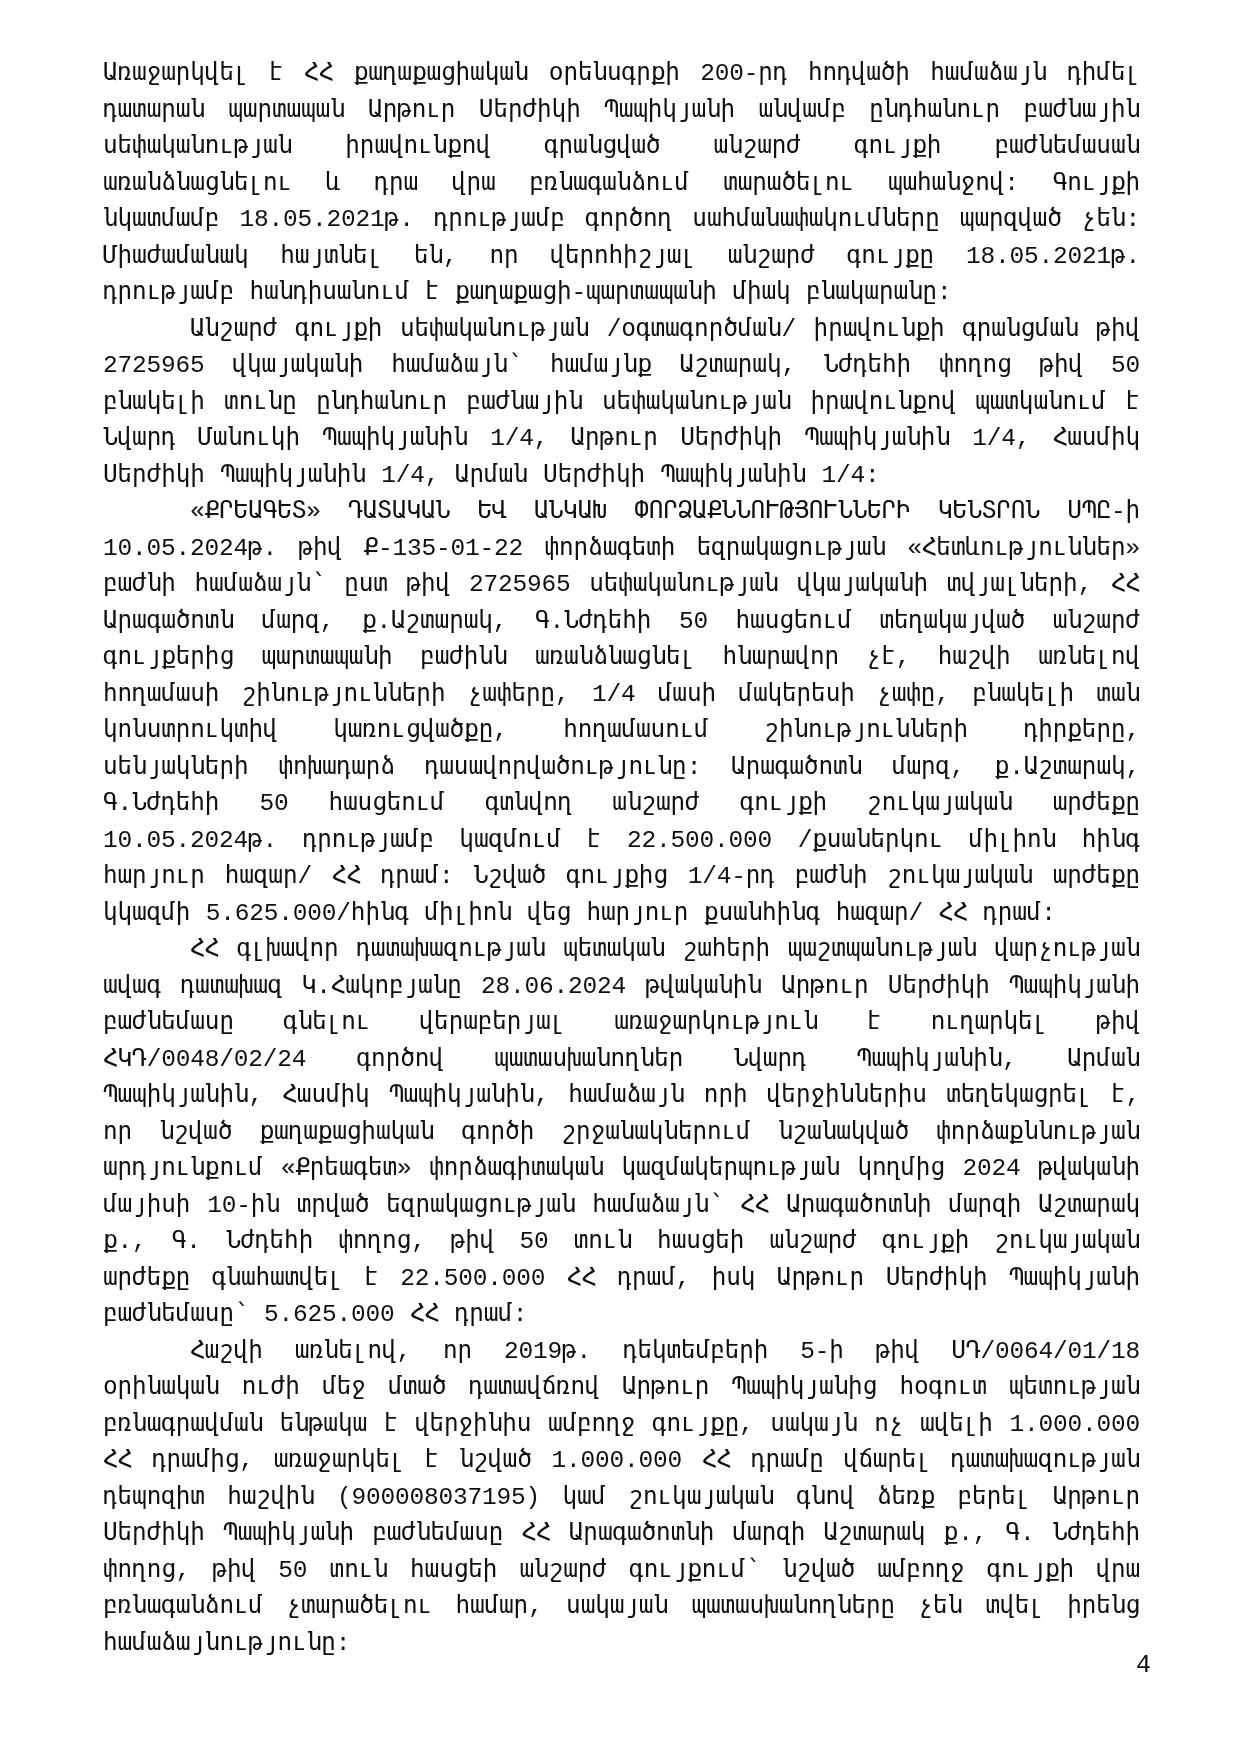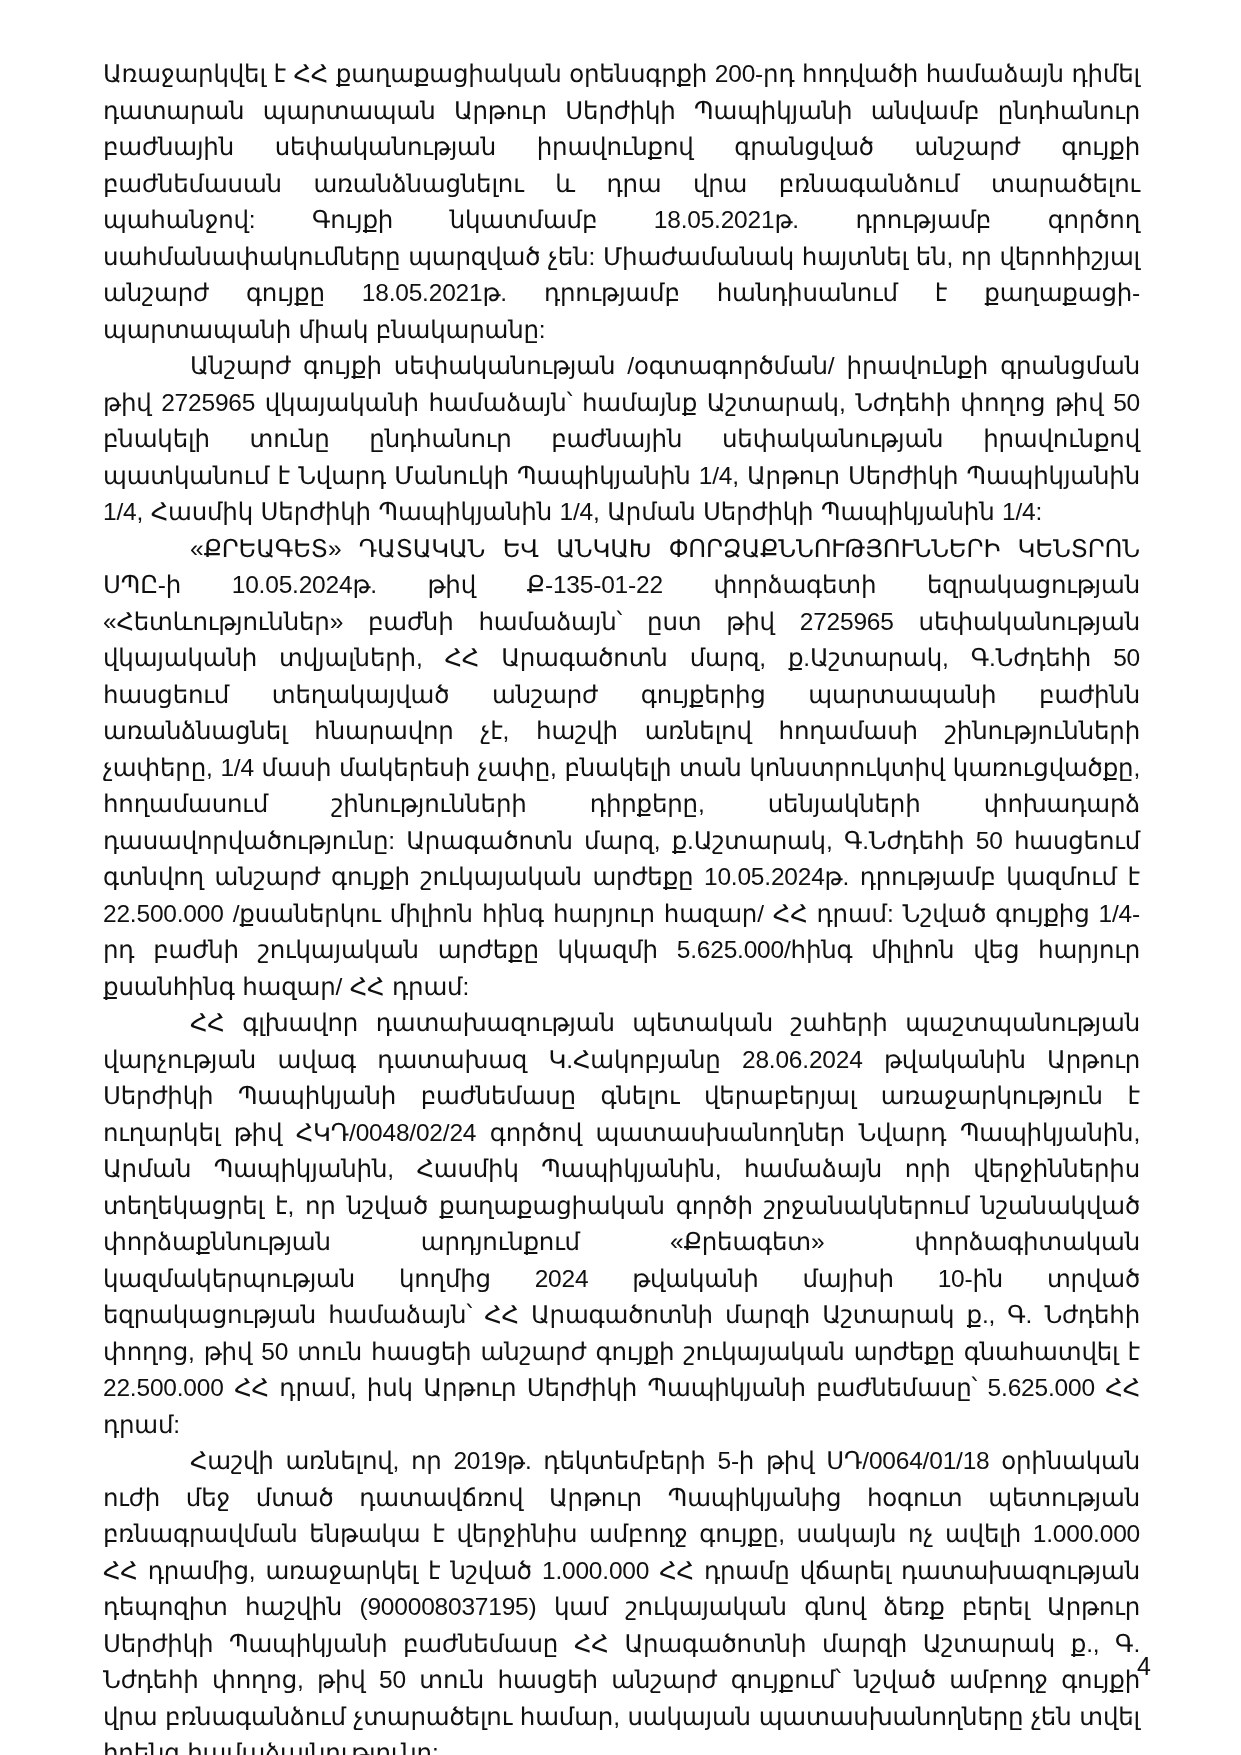--- a/index.html
+++ b/index.html
@@ -7,21 +7,21 @@
     margin: 0;
     padding: 0;
     background: #ffffff;
   }
   .page {
     position: relative;
     width: 1241px;
     height: 1755px;
     background: #ffffff;
     overflow: hidden;
-    font-family: Liberation Sans, sans-serif;
+    font-family: Liberation Mono, monospace;
     color: #101010;
   }
   .content {
     position: absolute;
     left: 103px;
     top: 56px;
     width: 1037px;
   }
   .content p {
     margin: 0;

